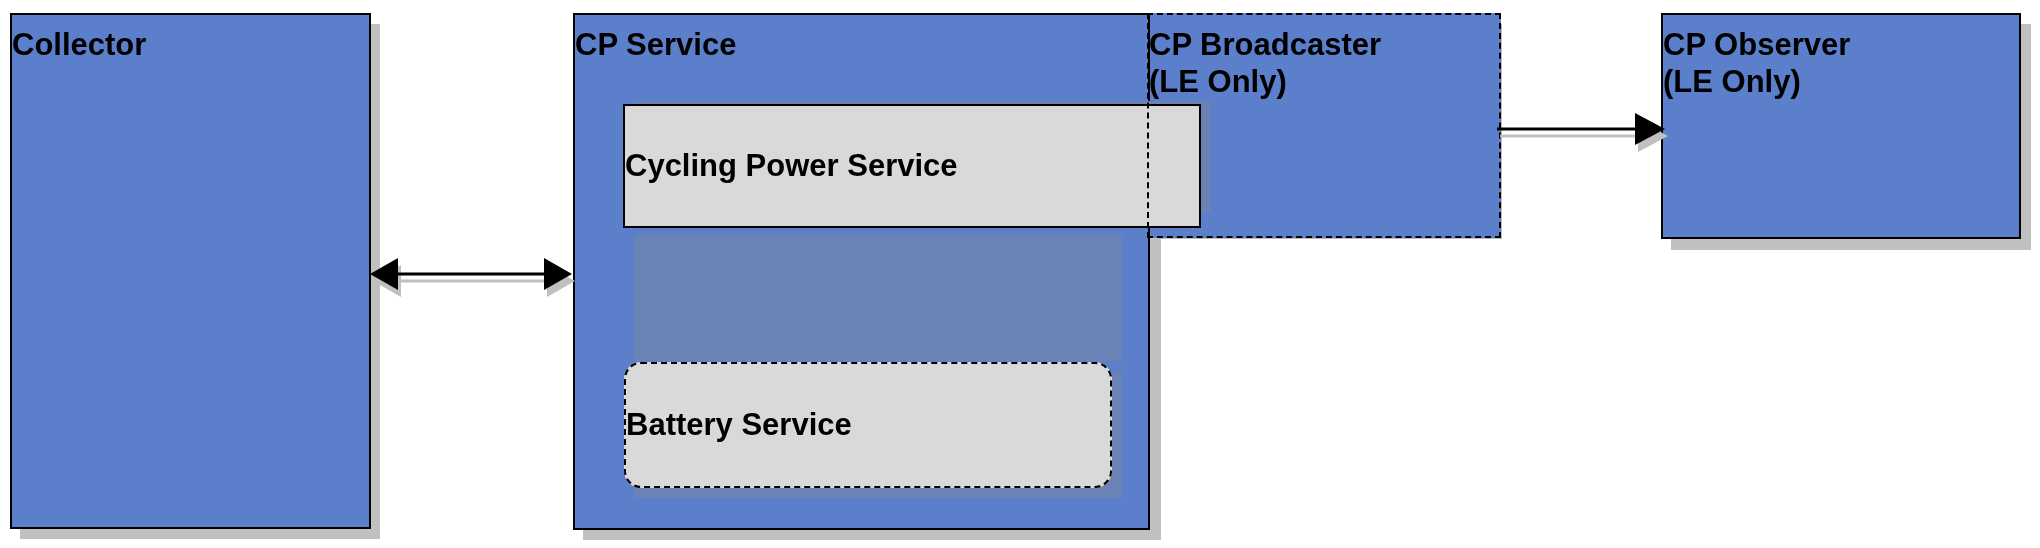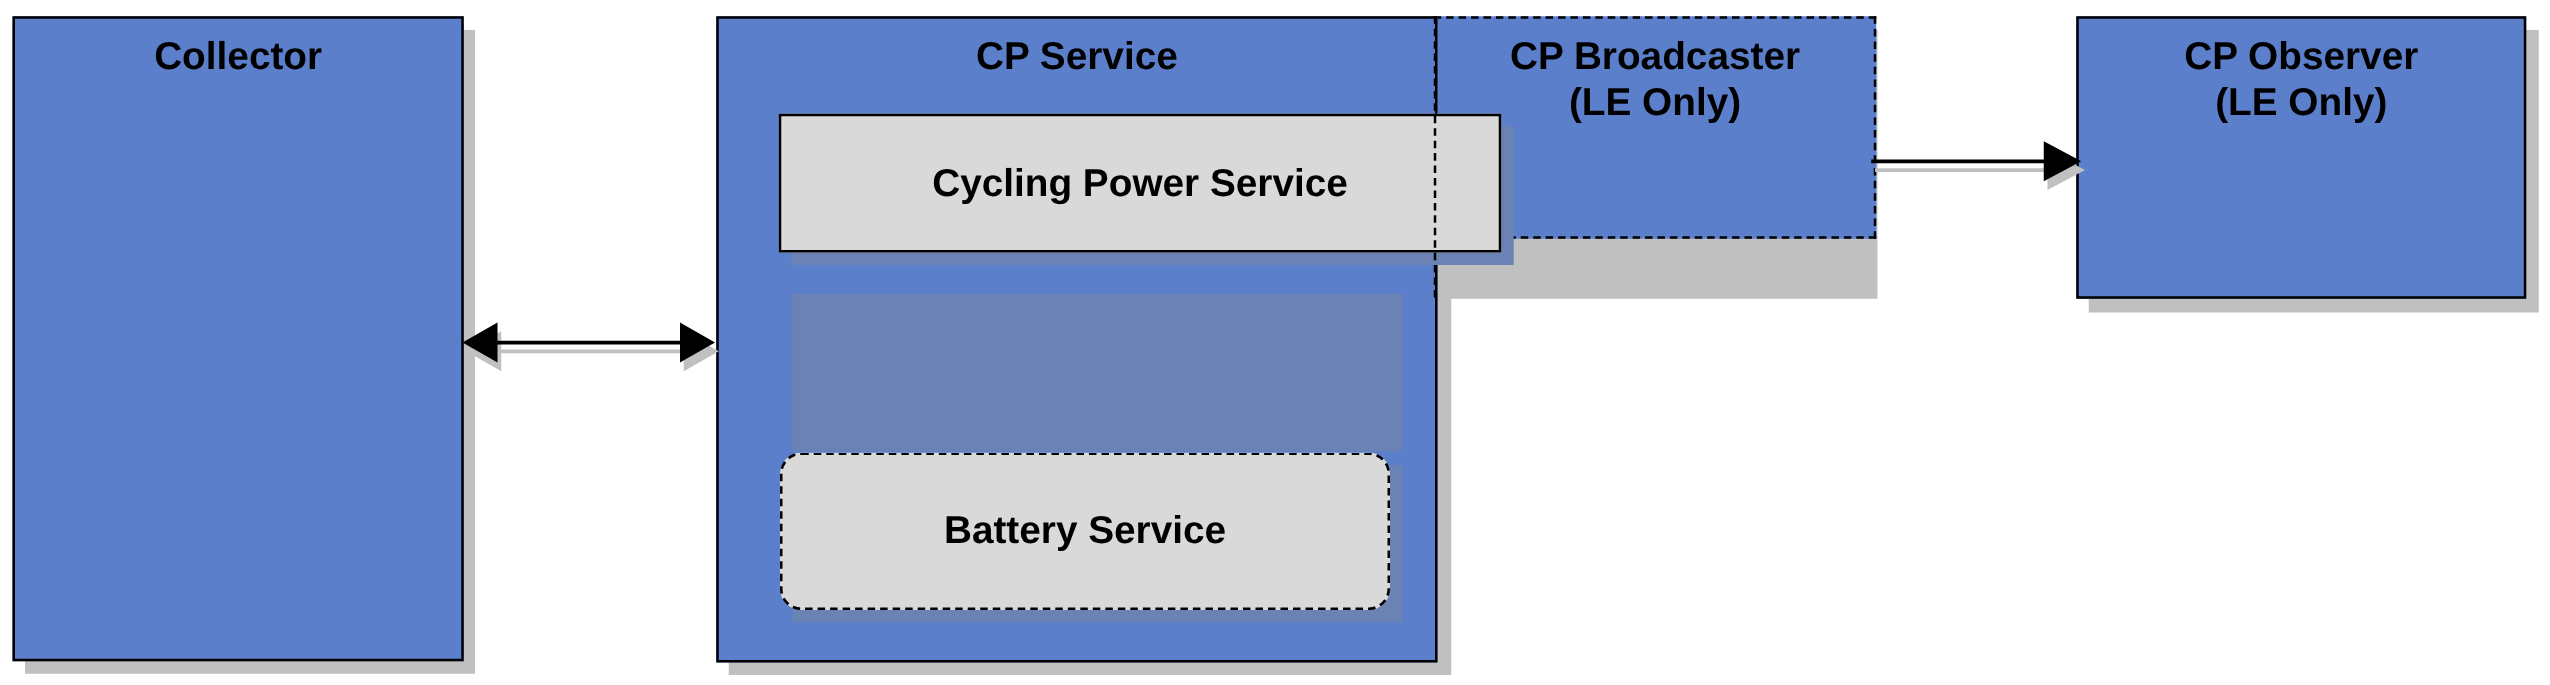--- a/index.html
+++ b/index.html
@@ -56,21 +56,21 @@
     background: #d9d9d9;
     border: 2px dashed #000000;
     z-index: 4;
   }
 
   
   .label {
     position: absolute;
     left: 0;
     right: 0;
-    text-align: center;
+    text-align: left;
     color: #000000;
     font-weight: bold;
     line-height: 1.18;
     white-space: pre-line;
     pointer-events: none;
   }
   .label-actor {
     top: 12px;
     font-size: 31px;
   }
@@ -103,34 +103,34 @@
 <body>
 
 <div id="canvas">
 
   <div class="shadow" style="left:20px; top:24px; width:360px; height:515px;"></div>
   <div class="node actor" style="left:10px; top:13px; width:361px; height:516px;">
     <div class="label label-actor">Collector</div>
   </div>
 
   <div class="shadow" style="left:1157px; top:24px; width:345px; height:215px;"></div>
-  <div class="node actor-dashed" style="left:1147px; top:13px; width:354px; height:178px;">
+  <div class="node actor-dashed" style="left:1147px; top:13px; width:354px; height:225px;">
     <div class="label label-actor">CP Broadcaster
 (LE Only)</div>
   </div>
 
   <div class="shadow" style="left:583px; top:24px; width:578px; height:516px;"></div>
   <div class="node actor" style="left:573px; top:13px; width:577px; height:517px;">
     <div class="label label-actor">CP Service</div>
   </div>
 
   <div class="divider" style="left:1147px; top:13px; height:225px;"></div>
 
   <div class="shadow-dark" style="left:633px; top:101px; width:578px; height:111px;"></div>
-  <div class="node service" style="left:623px; top:91px; width:578px; height:111px;">
+  <div class="node service" style="left:623px; top:104px; width:578px; height:124px;">
     <div class="label label-service">Cycling Power Service</div>
   </div>
 
   <div class="shadow-dark" style="left:634px; top:235px; width:488px; height:126px;"></div>
 
   <div class="shadow-dark" style="left:634px; top:372px; width:488px; height:126px;"></div>
   <div class="node service-dashed" style="left:624px; top:362px; width:488px; height:126px;border-radius:17px;">
     <div class="label label-service">Battery Service</div>
   </div>
 

